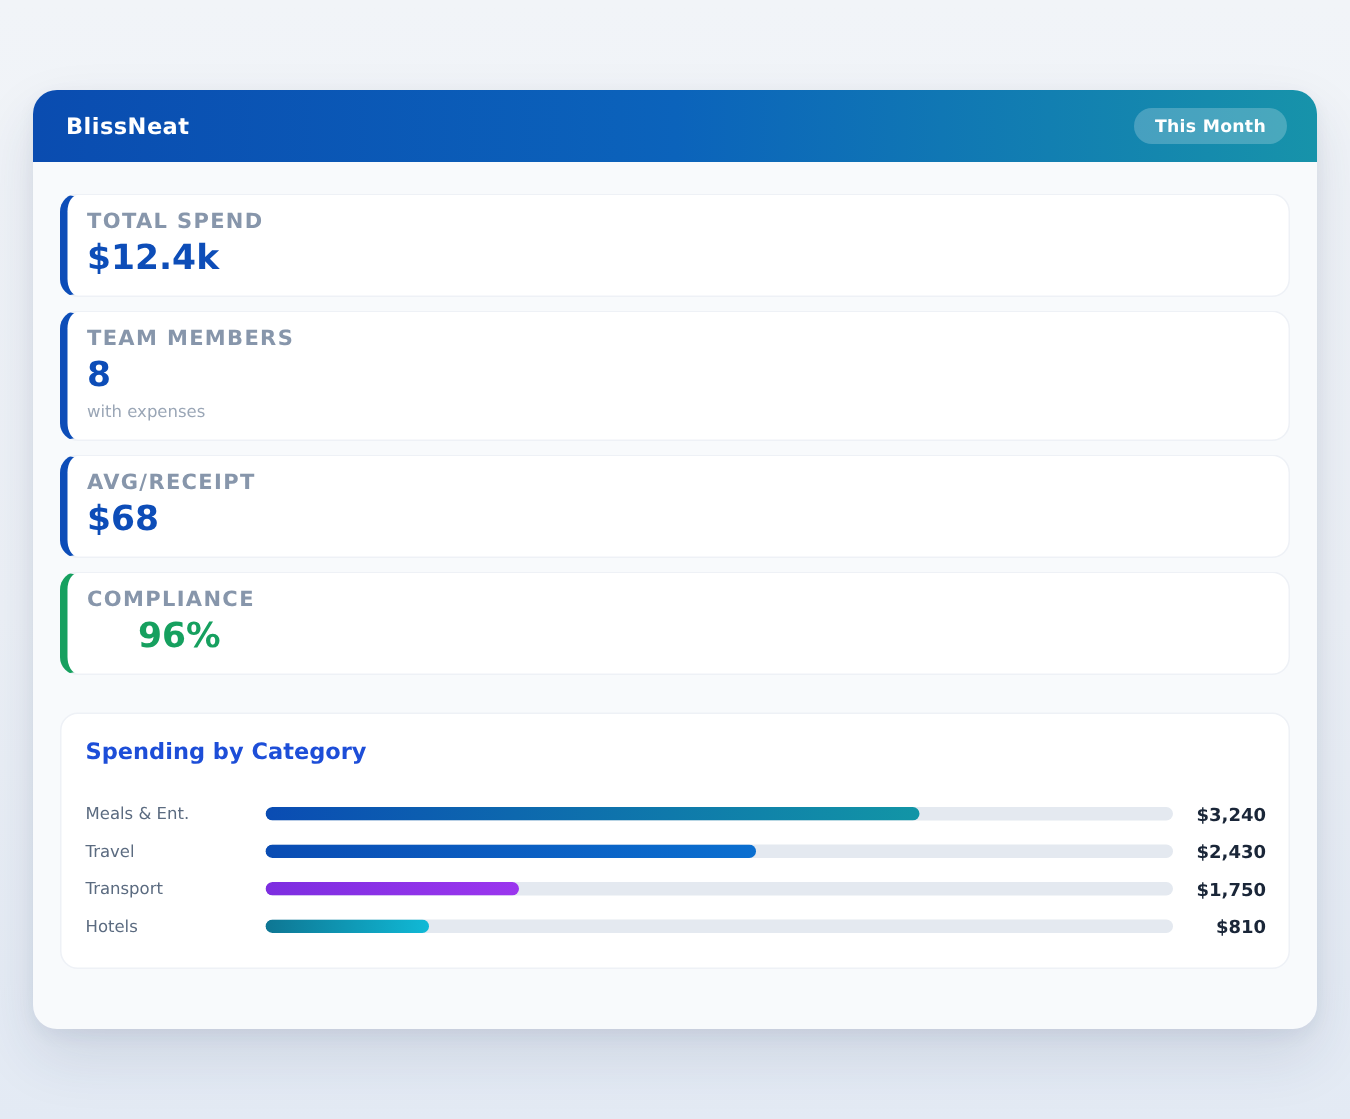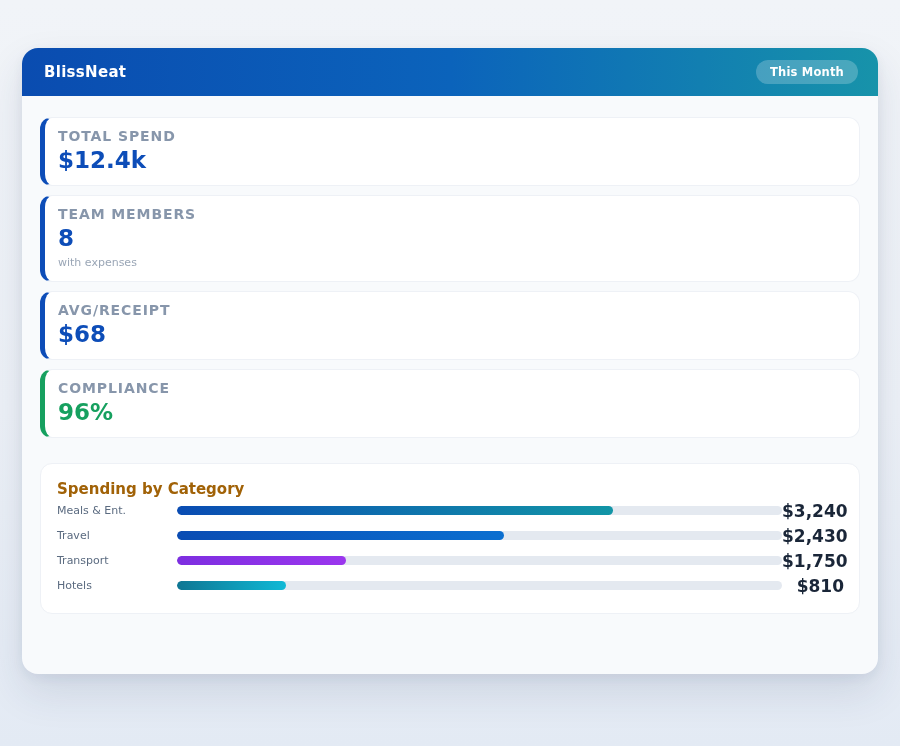--- a/index.html
+++ b/index.html
@@ -5,21 +5,21 @@
   * { margin: 0; padding: 0; box-sizing: border-box; }
   html, body { width: 900px; height: 746px; }
   body {
     font-family: "DejaVu Sans", "Liberation Sans", sans-serif;
     background: linear-gradient(180deg, #f1f4f8 0%, #edf1f7 55%, #e3eaf4 100%);
     position: relative;
     overflow: hidden;
   }
   .app-card {
     position: absolute;
-    left: 22px; top: 48px;
+    left: 22px; top: 60px;
     width: 856px; height: 626px;
     background: #f8fafc;
     border-radius: 16px;
     box-shadow: 0 18px 40px rgba(30, 50, 90, 0.12), 0 4px 12px rgba(30,50,90,0.06);
   }
   .app-header {
     height: 48px;
     border-radius: 16px 16px 0 0;
     background: linear-gradient(90deg, #0a4cb0 0%, #0b63bb 50%, #1793aa 100%);
     display: flex;
@@ -79,23 +79,23 @@
   .category-card {
     background: #ffffff;
     border: 1px solid #eef1f6;
     border-radius: 12px;
     margin-top: 25px;
     padding: 16px 15px 15px 16px;
   }
   .section-title {
     font-size: 15px;
     font-weight: bold;
-    color: #a16207;
+    color: #1d4ed8;
     line-height: 18px;
-    margin-bottom: 0;
+    margin-bottom: 20px;
   }
   .category-row {
     display: grid;
     grid-template-columns: 120px 1fr 62px;
     align-items: center;
     height: 25px;
   }
   .category-label {
     font-size: 11px;
     color: #5b6b80;
@@ -105,21 +105,21 @@
     background: #e4e9f0;
     border-radius: 5px;
     overflow: hidden;
   }
   .bar-fill {
     height: 100%;
     border-radius: 5px;
     background: #0a4cb3;
   }
   .category-amount {
-    font-size: 17px;
+    font-size: 12px;
     font-weight: bold;
     color: #1a2638;
     text-align: right;
   }
 </style>
 </head>
 <body>
 
 <div class="app-card">
 
@@ -142,21 +142,21 @@
     </div>
 
     <div class="stat-card" style="border-left-color: rgb(13, 77, 184);">
       <div class="stat-label">AVG/RECEIPT</div>
       <div class="stat-value" style="color: rgb(13, 77, 184);">$68</div>
 
     </div>
 
     <div class="stat-card" style="border-left-color: rgb(22, 160, 95);">
       <div class="stat-label">COMPLIANCE</div>
-      <div class="stat-value" style="color: rgb(22, 160, 95);">96%</div>
+      <div class="stat-value" style="color: rgb(22, 160, 95); margin-left: 34px;">96%</div>
 
     </div>
 
     <div class="category-card">
       <div class="section-title">Spending by Category</div>
 
       <div class="category-row">
         <div class="category-label">Meals &amp; Ent.</div>
         <div class="bar-track">
             <div class="bar-fill" style="width: 72%; background: linear-gradient(90deg, rgb(10, 76, 179), rgb(18, 149, 166));"></div>

